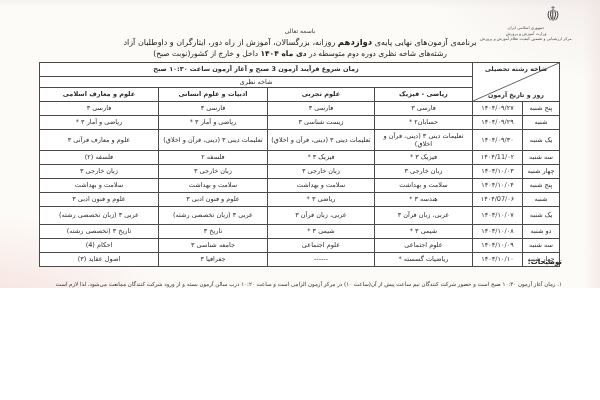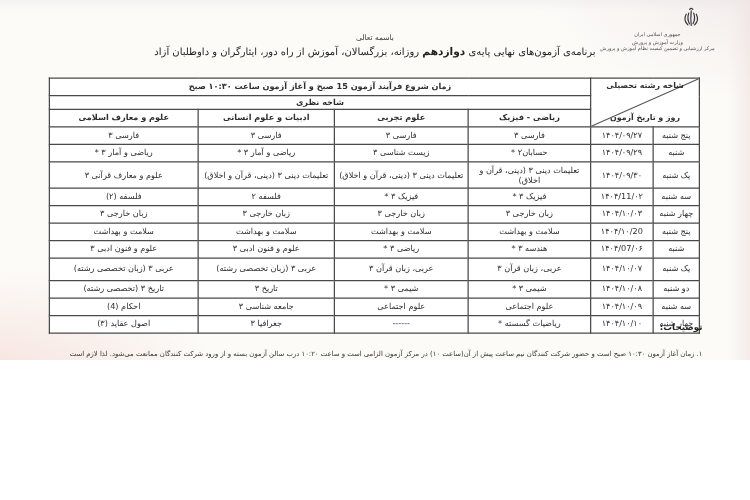--- a/index.html
+++ b/index.html
@@ -19,21 +19,21 @@
   .org{position:absolute;top:25px;right:4px;width:140px;text-align:center;color:#4c4c50;}
   .org div{font-size:4px;line-height:5.5px;white-space:nowrap;}
   .basmala{position:absolute;top:27px;left:0;right:0;text-align:center;font-size:6px;color:#3a3a3e;}
   .title1{position:absolute;top:37px;left:0;right:0;text-align:center;font-size:8px;color:#222;}
   .title1 b{font-size:8.5px;}
   .title2{position:absolute;top:49px;left:0;right:0;text-align:center;font-size:7.5px;color:#222;}
   
   table.sched{position:absolute;top:62px;right:40px;width:520px;border-collapse:collapse;table-layout:fixed;border:1.5px solid #3c3c3c;background:#fff;}
   table.sched th,table.sched td{border:1px solid #4a4a4a;padding:0 1px;text-align:center;vertical-align:middle;font-size:6.5px;line-height:1.25;}
   th.time{height:13px;font-weight:bold;font-size:6.8px;}
-  th.branch{height:10px;font-weight:bold;font-size:6.8px;margin-top:24px;}
+  th.branch{height:10px;font-weight:normal;font-size:6.8px;margin-top:24px;}
   th.col-h{height:13px;font-weight:bold;font-size:6.8px;}
   td.b{font-weight:normal;}
   tr.r-tall td{height:20px;}
   tr.r-mid td{height:17px;text-align:center;}
   tbody td{height:13px;}
   .corner{position:relative;padding:0;}
   .corner .diag{position:absolute;left:0;top:0;width:100%;height:100%;}
   .corner .c-top{position:absolute;top:2px;left:0;right:0;text-align:center;font-weight:bold;font-size:6.3px;}
   .corner .c-bottom{position:absolute;bottom:2px;left:0;right:0;text-align:center;font-weight:bold;font-size:6.3px;}
   
@@ -75,41 +75,46 @@
     <div>جمهوری اسلامی ایران</div>
     <div>وزارت آموزش و پرورش</div>
     <div>مرکز ارزشیابی و تضمین کیفیت نظام آموزش و پرورش</div>
   </div>
   <div class="basmala">باسمه تعالی</div>
 
   <div class="title1">
     <span>برنامه‌ی آزمون‌های نهایی پایه‌ی</span>
     <b>دوازدهم</b>
     <span>روزانه، بزرگسالان، آموزش از راه دور، ایثارگران و داوطلبان آزاد</span>
+  </div>
+  <div class="title2">
+    <span>رشته‌های شاخه نظری دوره دوم متوسطه در</span>
+    <b>دی ماه ۱۴۰۴</b>
+    <span>داخل و خارج از کشور(نوبت صبح)</span>
   </div>
 
   <table class="sched">
     <colgroup>
       <col style="width:37px">
         <col style="width:50px">
         <col style="width:98px">
       <col style="width:107px">
         <col style="width:109px">
         <col style="width:119px">
     </colgroup>
     <thead>
       <tr>
         <th class="corner" colspan="2" rowspan="3">
           <svg class="diag" viewBox="0 0 87 36" preserveAspectRatio="none">
               <line x1="0" y1="36" x2="87" y2="0" stroke="#555" stroke-width="0.9"></line>
             </svg>
           <span class="c-top">شاخه رشته تحصیلی</span>
           <span class="c-bottom">روز و تاریخ آزمون</span>
         </th>
-        <th class="time" colspan="4">زمان شروع فرآیند آزمون 15 صبح و آغاز آزمون ساعت ۱۰:۳۰ صبح</th>
+        <th class="time" colspan="4">زمان شروع فرآیند آزمون 3 صبح و آغاز آزمون ساعت ۱۰:۳۰ صبح</th>
       </tr>
       <tr>
         <th class="branch" colspan="4">شاخه نظری</th>
       </tr>
       <tr>
         <th class="col-h">ریاضی - فیزیک</th>
         <th class="col-h">علوم تجربی</th>
         <th class="col-h">ادبیات و علوم انسانی</th>
         <th class="col-h">علوم و معارف اسلامی</th>
       </tr>
@@ -150,21 +155,21 @@
         <tr>
           <td class="b">چهار شنبه</td>
           <td class="b">۱۴۰۴/۱۰/۰۳</td>
           <td>زبان خارجی ۳</td>
           <td>زبان خارجی ۳</td>
           <td>زبان خارجی ۳</td>
           <td>زبان خارجی ۳</td>
         </tr>
         <tr>
           <td class="b">پنج شنبه</td>
-          <td class="b">۱۴۰۴/۱۰/20</td>
+          <td class="b">۱۴۰۴/۱۰/۰۴</td>
           <td>سلامت و بهداشت</td>
           <td>سلامت و بهداشت</td>
           <td>سلامت و بهداشت</td>
           <td>سلامت و بهداشت</td>
         </tr>
         <tr>
           <td class="b">شنبه</td>
           <td class="b">۱۴۰۴/07/۰۶</td>
           <td>هندسه ۳ *</td>
           <td>ریاضی ۳ *</td>

